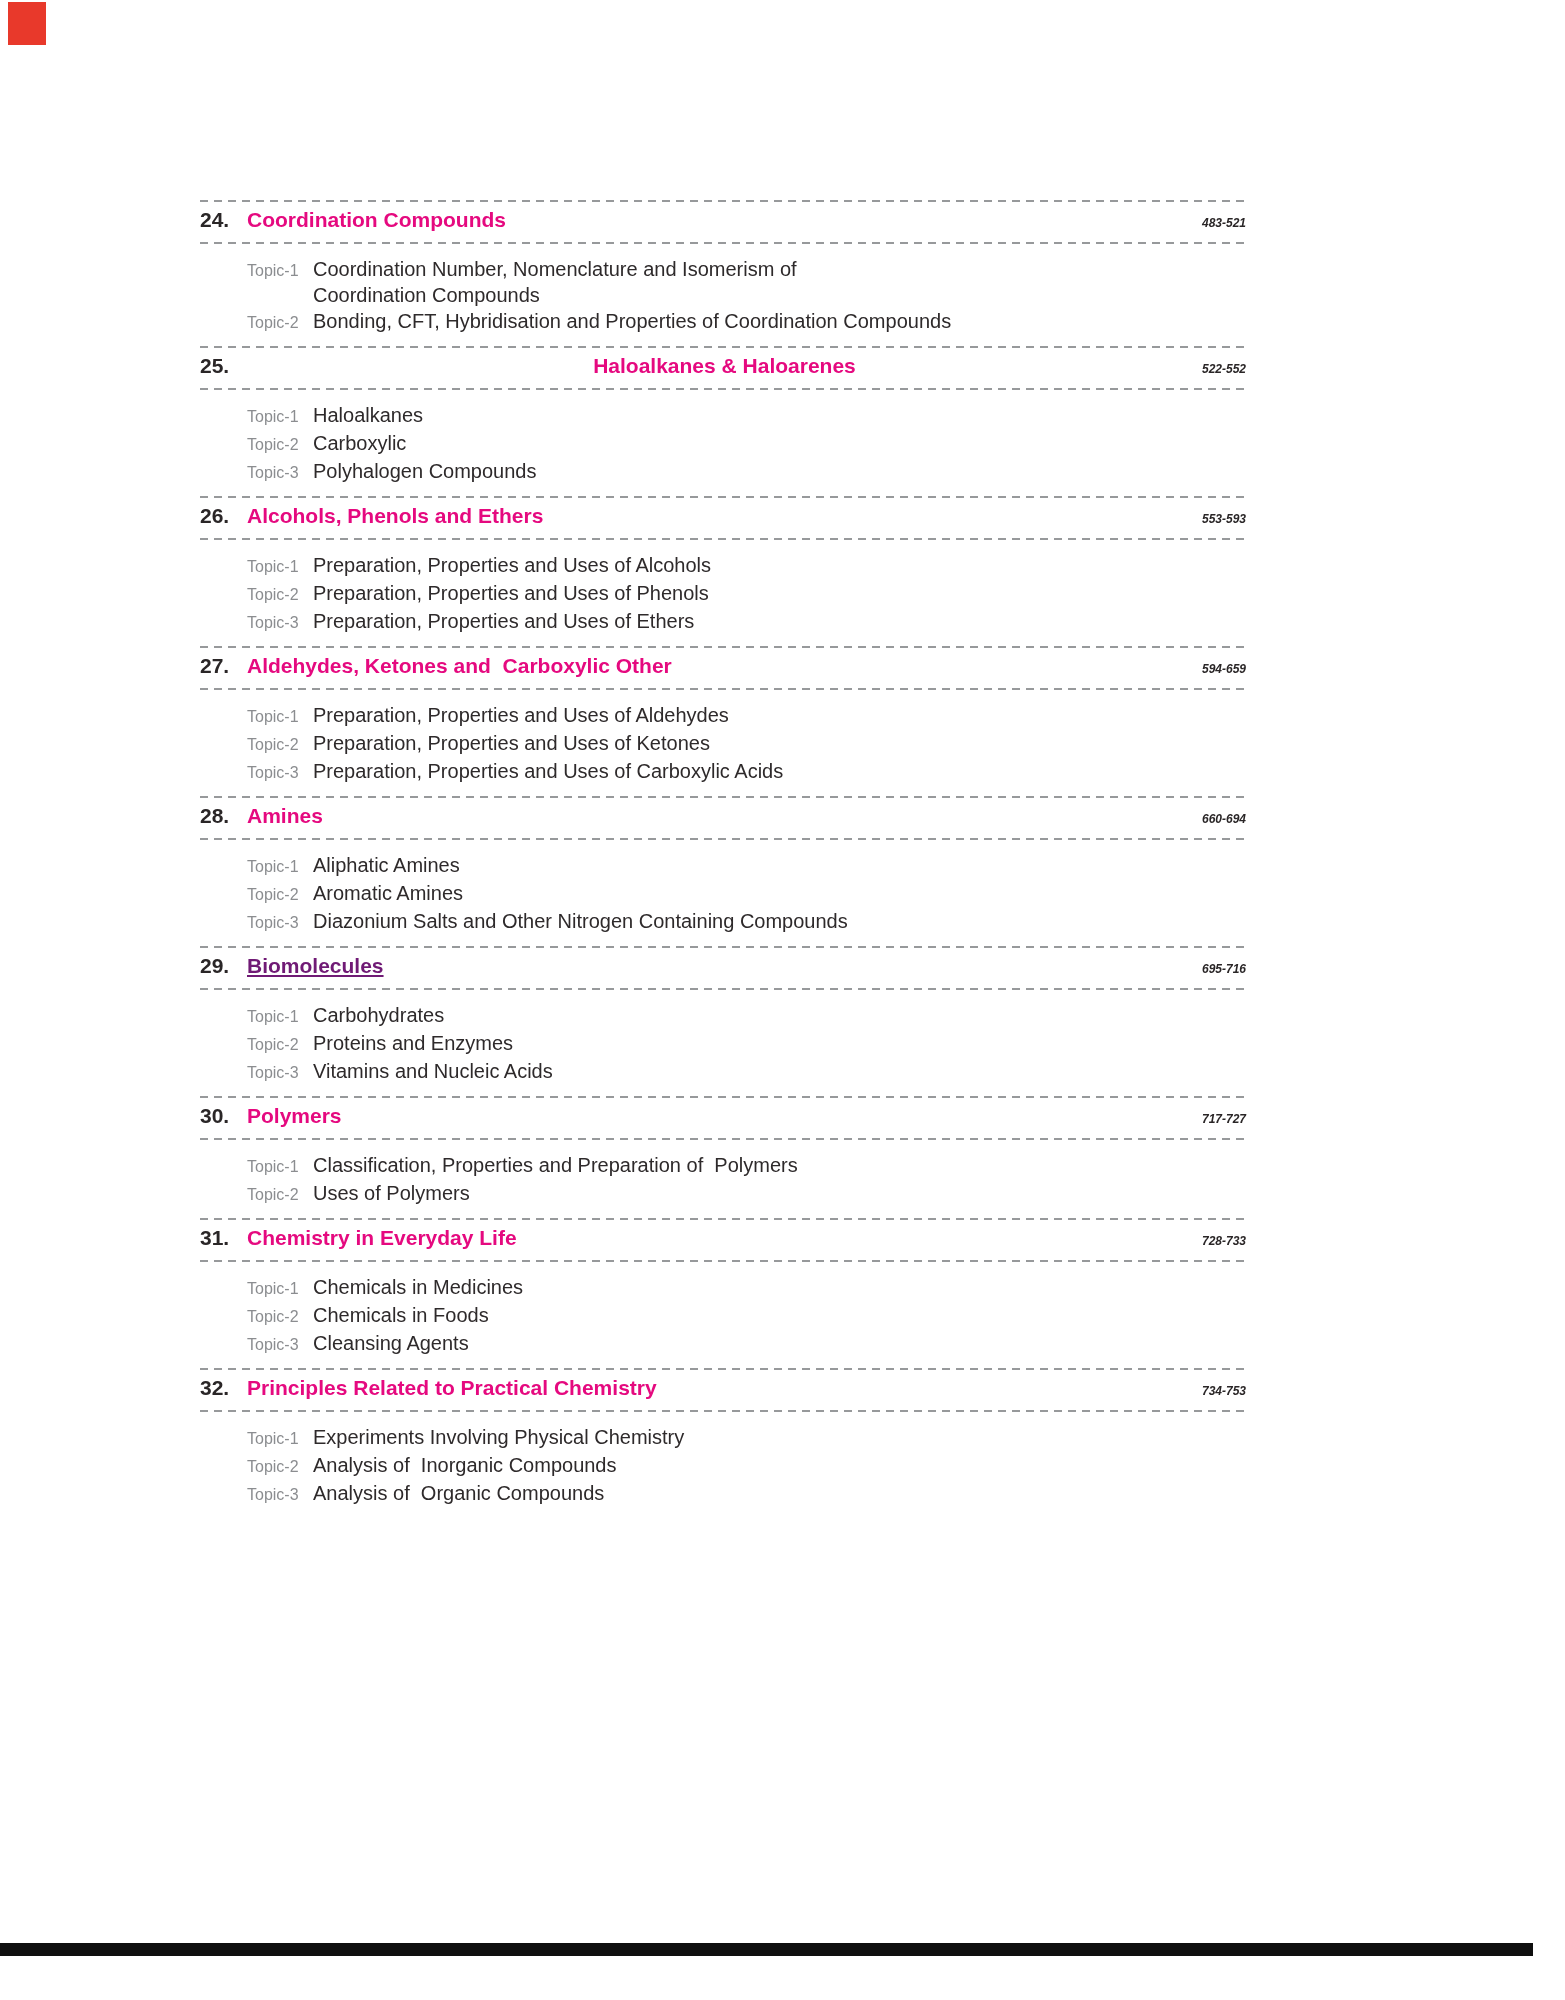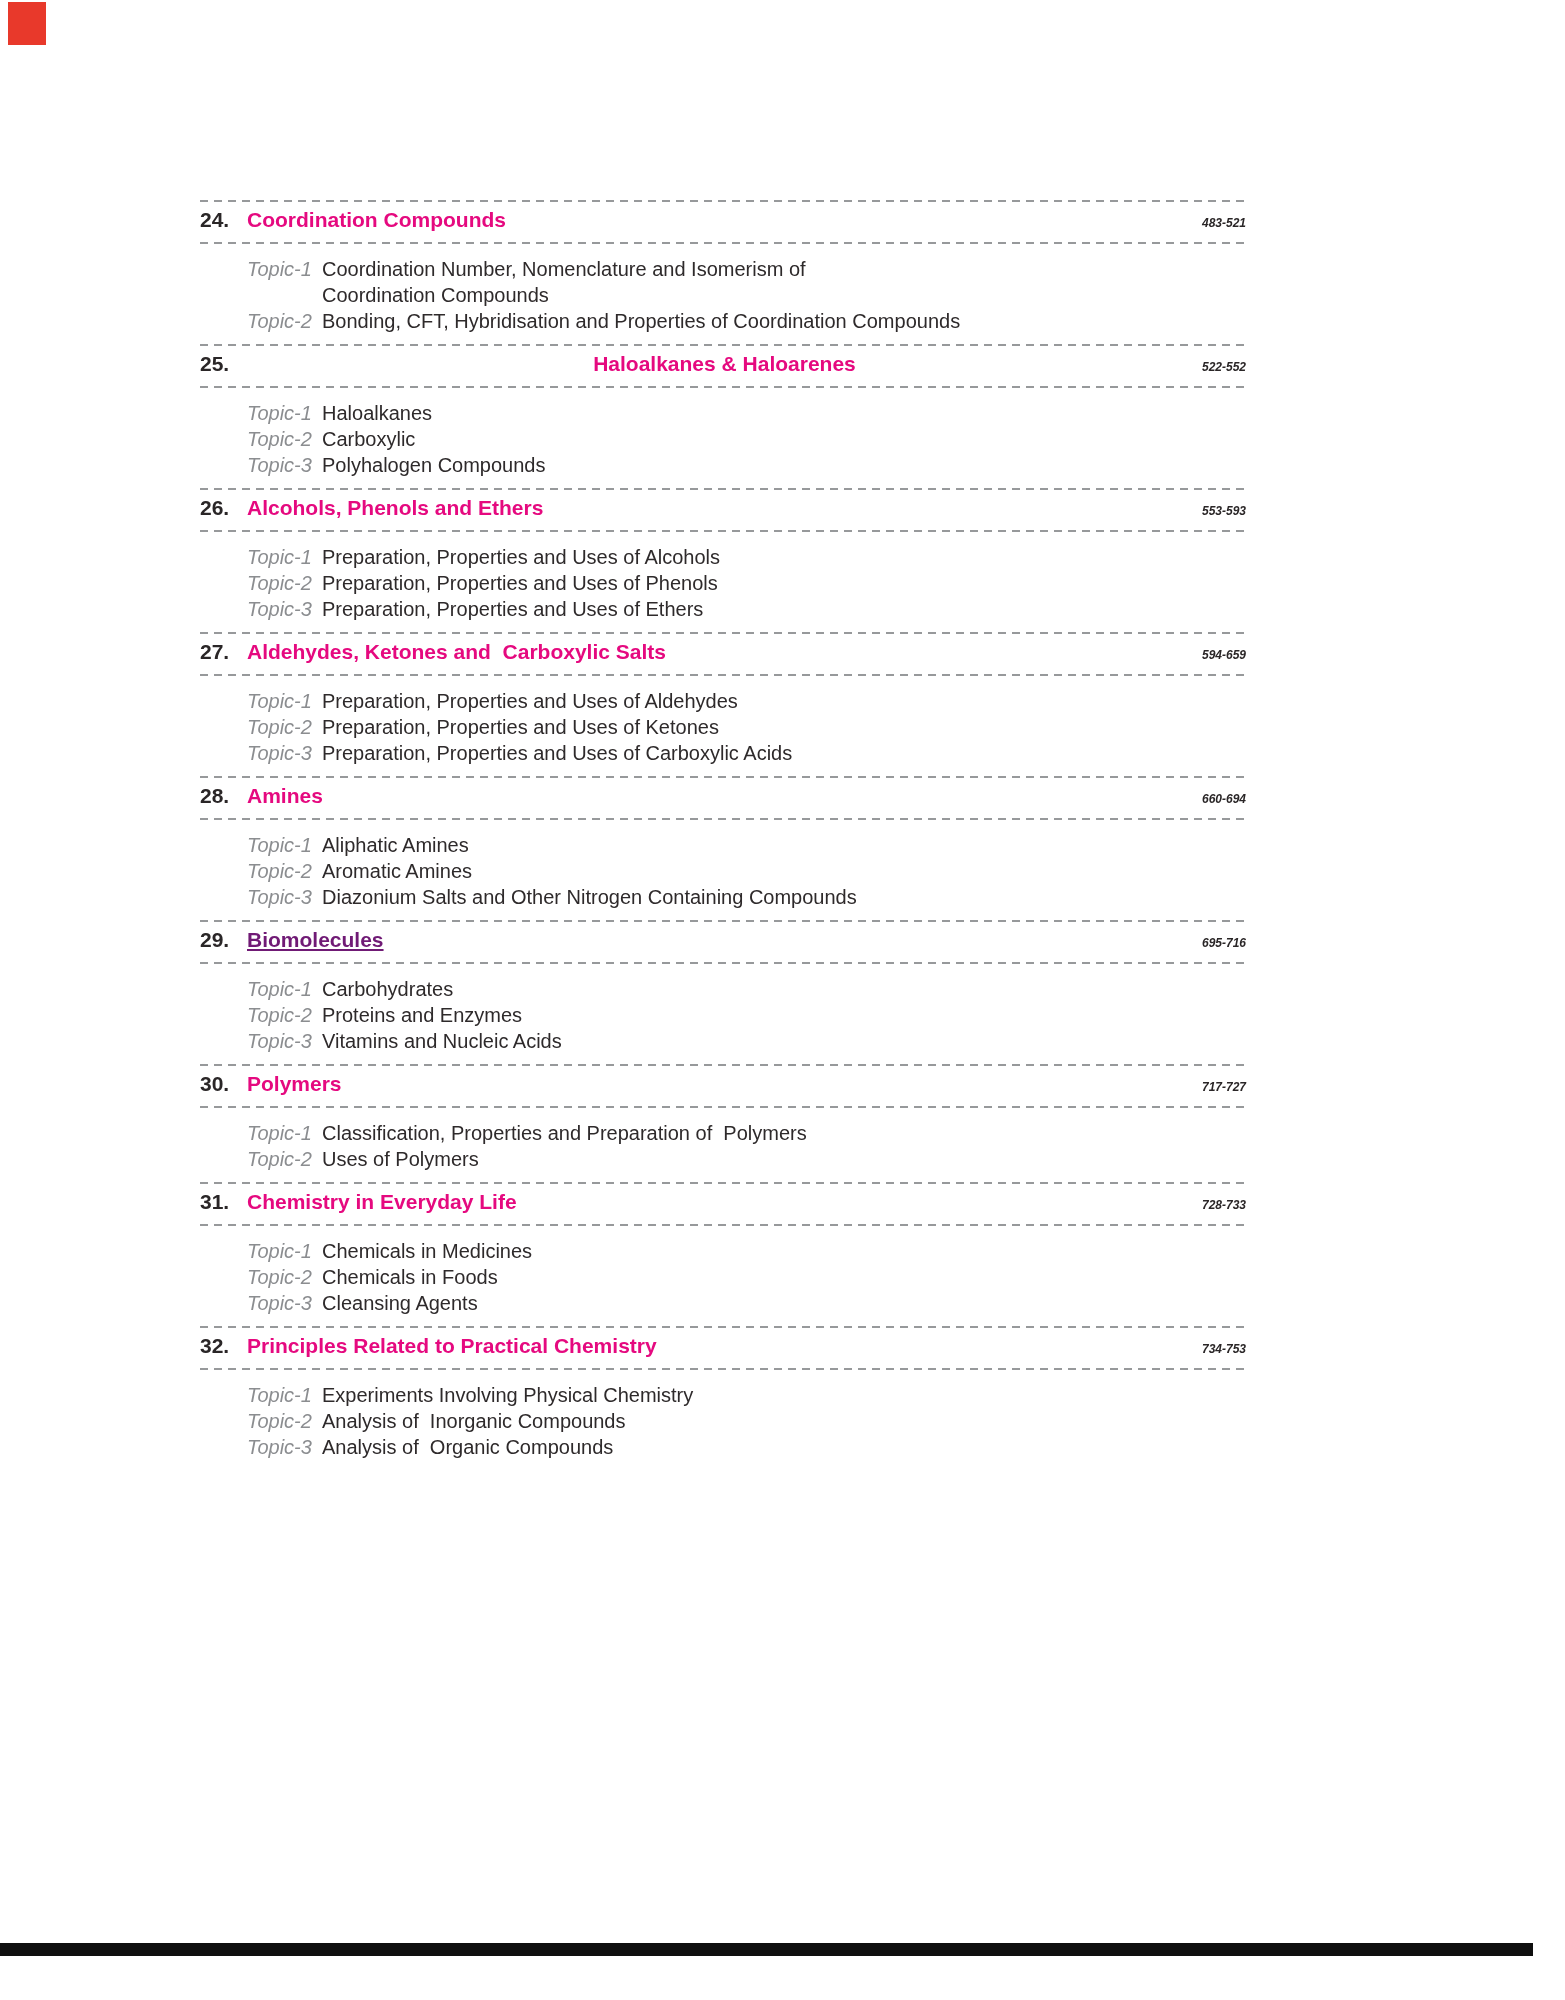--- a/index.html
+++ b/index.html
@@ -88,23 +88,22 @@
     padding: 0 0 0 47px;
   }
 
   .topic-row {
     display: flex;
     align-items: baseline;
   }
 
   .topic-label {
     flex: 0 0 66px;
-    margin-right: 9px;
-    font-size: 20px;
-    font-style: italic;
+    margin-right: 0;
+    font-size: 16px;
     color: #8b8d90;
     line-height: 26px;
   }
 
   .topic-text {
     flex: 1 1 auto;
     font-size: 20px;
     color: #2e2a2b;
     line-height: 26px;
     white-space: pre-wrap;
@@ -187,21 +186,21 @@
     <span class="topic-label">Topic-3</span>
     <span class="topic-text">Preparation, Properties and Uses of Ethers</span>
   </li>
 </ul>
   </section>
 
   <section class="chapter">
     <div class="rule"></div>
     <div class="chapter-row">
       <span class="ch-num">27.</span>
-      <span class="ch-title" style="color: rgb(229, 9, 127);">Aldehydes, Ketones and  Carboxylic Salts</span>
+      <span class="ch-title" style="color: rgb(229, 9, 127);">Aldehydes, Ketones and  Carboxylic Other</span>
       <span class="ch-pages">594-659</span>
     </div>
     <div class="rule"></div>
     <ul class="topics">
   <li class="topic-row">
     <span class="topic-label">Topic-1</span>
     <span class="topic-text">Preparation, Properties and Uses of Aldehydes</span>
   </li>
 
   <li class="topic-row">

